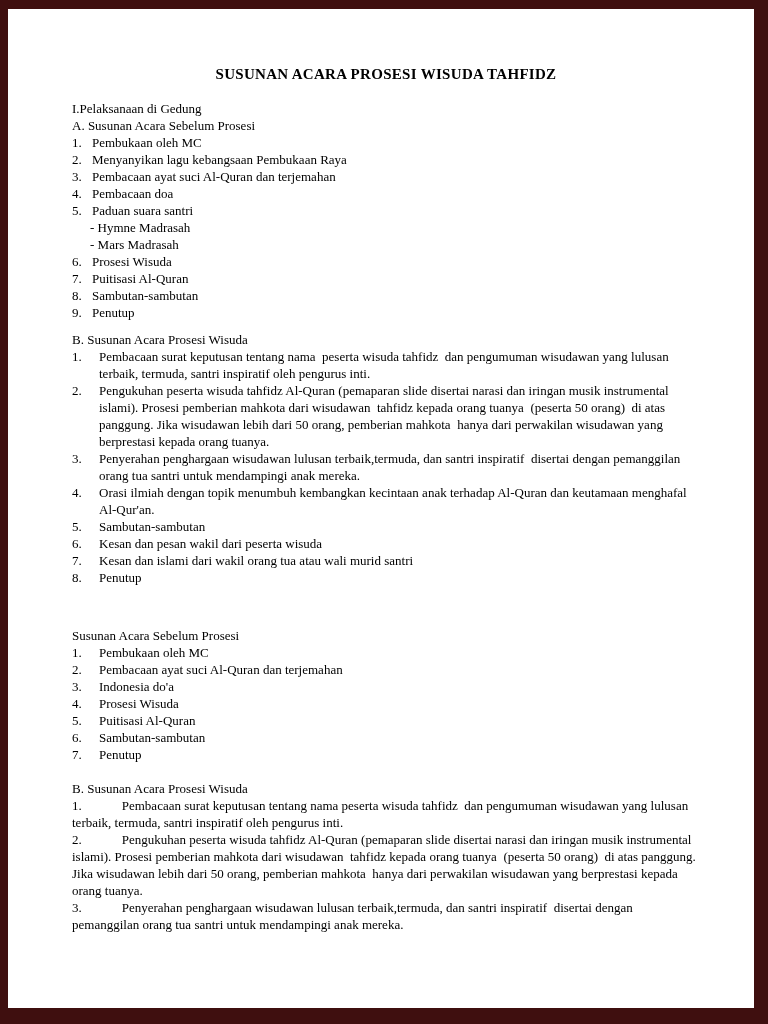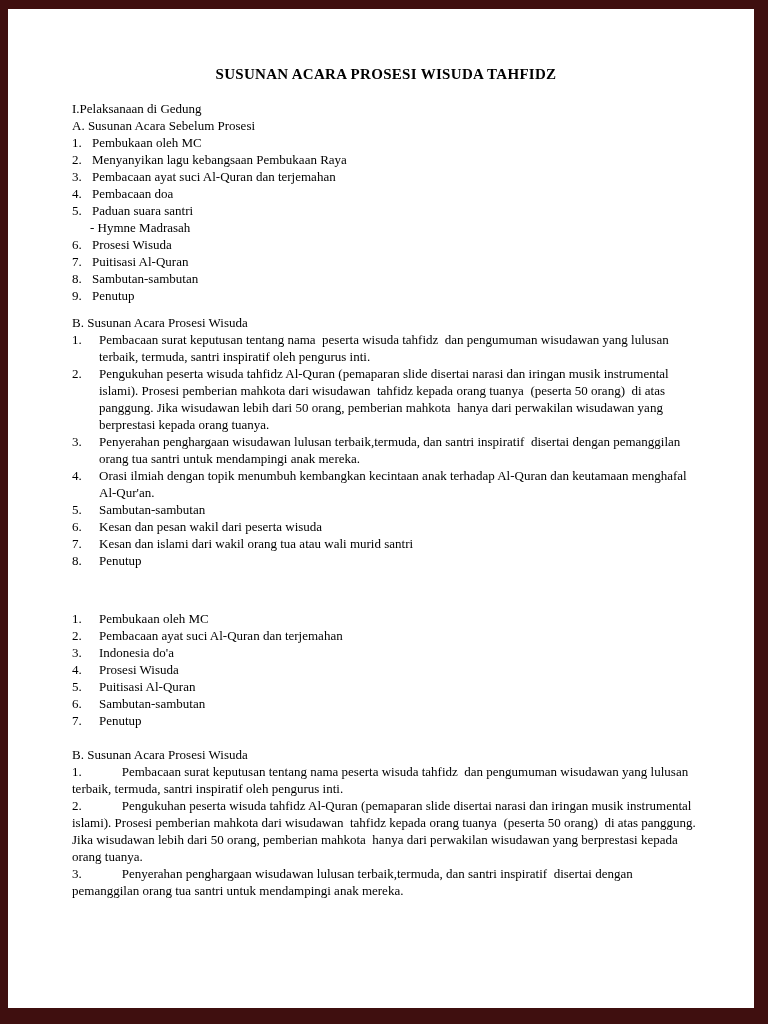--- a/index.html
+++ b/index.html
@@ -56,35 +56,37 @@
     <h1 class="doc-title">SUSUNAN ACARA PROSESI WISUDA TAHFIDZ</h1>
     <div>
         <div class="blk plain">I.Pelaksanaan di Gedung</div>
         <div class="blk bold">A. Susunan Acara Sebelum Prosesi</div>
         <div class="blk li"><span class="num">1.</span><span class="txt">Pembukaan oleh MC</span></div>
         <div class="blk li"><span class="num">2.</span><span class="txt">Menyanyikan lagu kebangsaan Pembukaan Raya</span></div>
         <div class="blk li"><span class="num">3.</span><span class="txt">Pembacaan ayat suci Al-Quran dan terjemahan</span></div>
         <div class="blk li"><span class="num">4.</span><span class="txt">Pembacaan doa</span></div>
         <div class="blk li"><span class="num">5.</span><span class="txt">Paduan suara santri</span></div>
         <div class="blk sub">- Hymne Madrasah</div>
+        <div class="blk sub">- Mars Madrasah</div>
         <div class="blk li"><span class="num">6.</span><span class="txt">Prosesi Wisuda</span></div>
         <div class="blk li"><span class="num">7.</span><span class="txt">Puitisasi Al-Quran</span></div>
         <div class="blk li"><span class="num">8.</span><span class="txt">Sambutan-sambutan</span></div>
         <div class="blk li"><span class="num">9.</span><span class="txt">Penutup</span></div>
         <div class="spacer" style="height: 10.2px;"></div>
         <div class="blk bold">B. Susunan Acara Prosesi Wisuda</div>
         <div class="blk li-wrap"><span class="num">1.</span><span class="txt">Pembacaan surat keputusan tentang nama  peserta wisuda tahfidz  dan pengumuman wisudawan yang lulusan terbaik, termuda, santri inspiratif oleh pengurus inti.</span></div>
         <div class="blk li-wrap"><span class="num">2.</span><span class="txt">Pengukuhan peserta wisuda tahfidz Al-Quran (pemaparan slide disertai narasi dan iringan musik instrumental islami). Prosesi pemberian mahkota dari wisudawan  tahfidz kepada orang tuanya  (peserta 50 orang)  di atas panggung. Jika wisudawan lebih dari 50 orang, pemberian mahkota  hanya dari perwakilan wisudawan yang berprestasi kepada orang tuanya.</span></div>
         <div class="blk li-wrap"><span class="num">3.</span><span class="txt">Penyerahan penghargaan wisudawan lulusan terbaik,termuda, dan santri inspiratif  disertai dengan pemanggilan orang tua santri untuk mendampingi anak mereka.</span></div>
         <div class="blk li-wrap"><span class="num">4.</span><span class="txt">Orasi ilmiah dengan topik menumbuh kembangkan kecintaan anak terhadap Al-Quran dan keutamaan menghafal Al-Qur'an.</span></div>
         <div class="blk li-wrap"><span class="num">5.</span><span class="txt">Sambutan-sambutan</span></div>
         <div class="blk li-wrap"><span class="num">6.</span><span class="txt">Kesan dan pesan wakil dari peserta wisuda</span></div>
         <div class="blk li-wrap"><span class="num">7.</span><span class="txt">Kesan dan islami dari wakil orang tua atau wali murid santri</span></div>
         <div class="blk li-wrap"><span class="num">8.</span><span class="txt">Penutup</span></div>
         <div class="spacer" style="height: 40.8px;"></div>
+        <div class="blk bold">Susunan Acara Sebelum Prosesi</div>
         <div class="blk li-wrap"><span class="num">1.</span><span class="txt">Pembukaan oleh MC</span></div>
         <div class="blk li-wrap"><span class="num">2.</span><span class="txt">Pembacaan ayat suci Al-Quran dan terjemahan</span></div>
         <div class="blk li-wrap"><span class="num">3.</span><span class="txt">Indonesia do'a</span></div>
         <div class="blk li-wrap"><span class="num">4.</span><span class="txt">Prosesi Wisuda</span></div>
         <div class="blk li-wrap"><span class="num">5.</span><span class="txt">Puitisasi Al-Quran</span></div>
         <div class="blk li-wrap"><span class="num">6.</span><span class="txt">Sambutan-sambutan</span></div>
         <div class="blk li-wrap"><span class="num">7.</span><span class="txt">Penutup</span></div>
         <div class="spacer" style="height: 17px;"></div>
         <div class="blk bold">B. Susunan Acara Prosesi Wisuda</div>
         <div class="blk li-flat"><span class="num">1.</span><span class="txt">Pembacaan surat keputusan tentang nama peserta wisuda tahfidz  dan pengumuman wisudawan yang lulusan terbaik, termuda, santri inspiratif oleh pengurus inti.</span></div>

